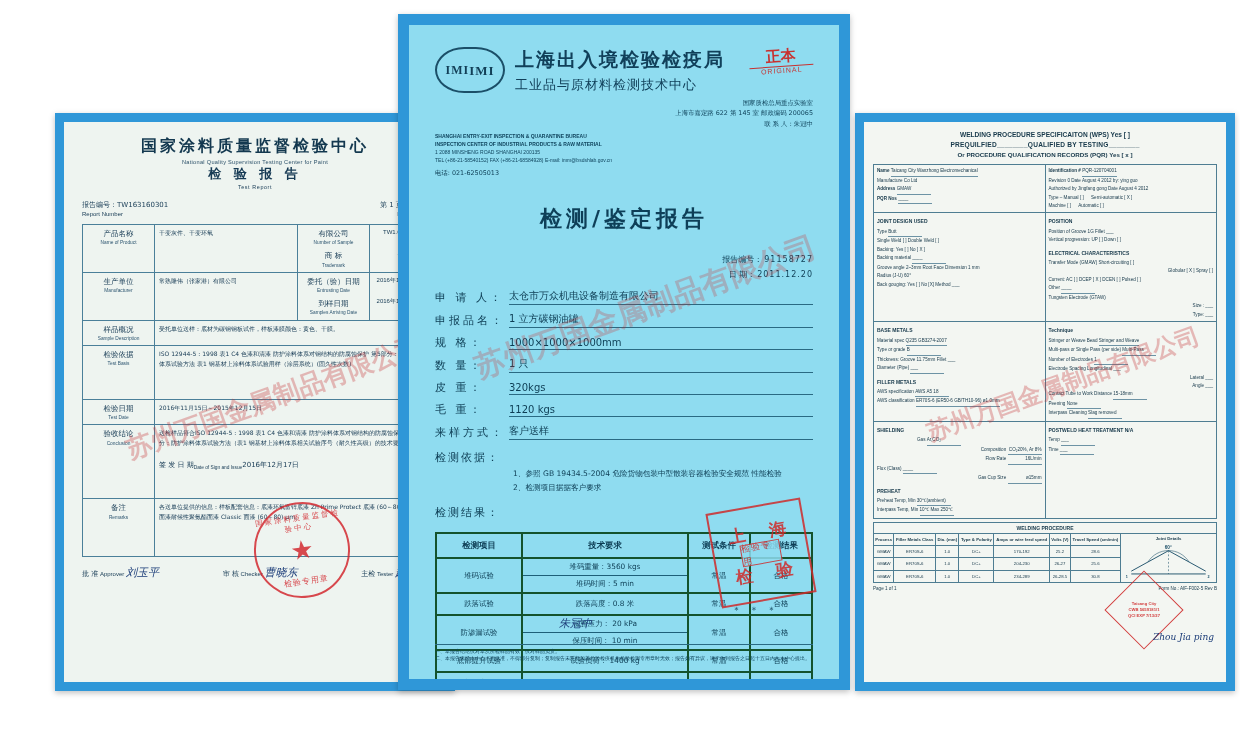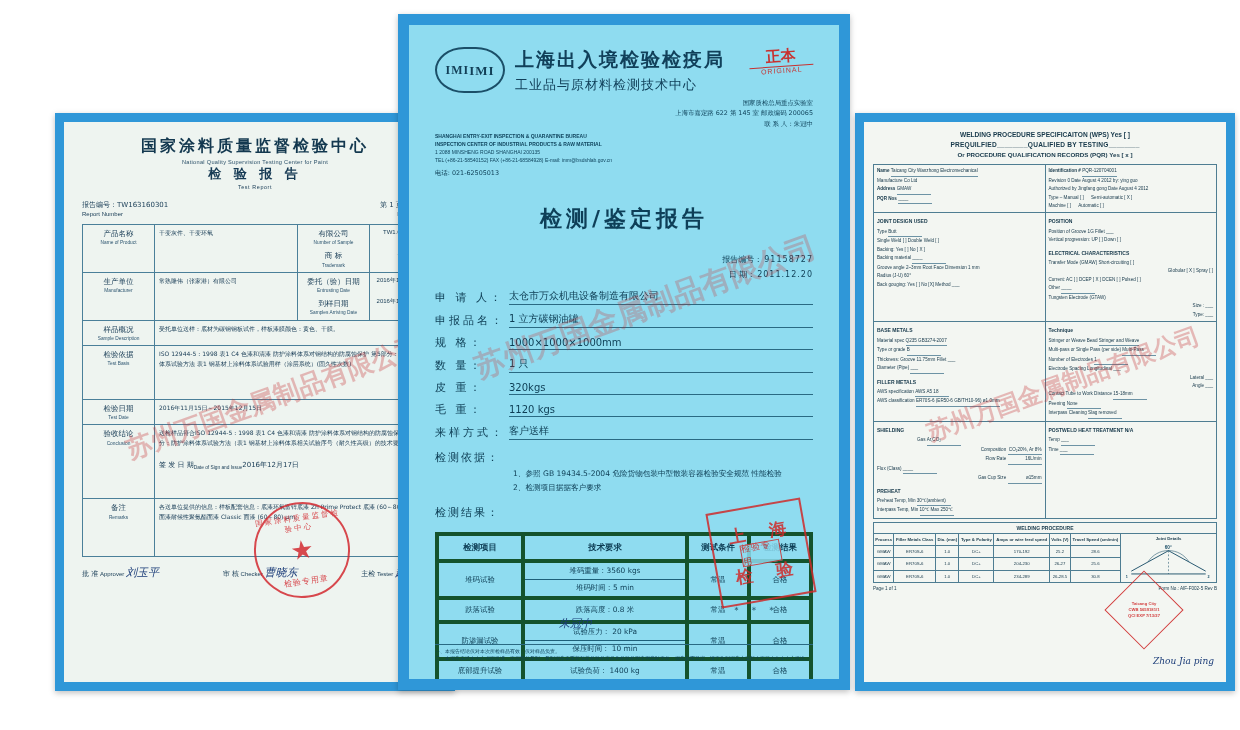--- a/index.html
+++ b/index.html
@@ -166,21 +166,21 @@
   }
   .mf .frow .v {
     flex: 1; border-bottom: 1px solid #2a6a83; padding-bottom: 1px;
     font-family: "DejaVu Sans", sans-serif; font-size: 10px;
   }
   .mf .blk { margin-top: 8px; font-size: 7.6px; line-height: 1.8; }
   .mf .blk .h { font-family: "DejaVu Sans", sans-serif; font-size: 11px; letter-spacing: 2px; }
   .mf .blk .li { margin-left: 78px; font-family: "DejaVu Sans", sans-serif; font-size: 7.6px; }
   .mtbl { width: 100%; border-collapse: collapse; margin-top: 10px; }
   .mtbl th, .mtbl td {
-    border: 4px solid #14532d; text-align: center;
+    border: 2px solid #14532d; text-align: center;
     font-size: 7.4px; padding: 5px 2px;
     font-family: "DejaVu Sans", sans-serif;
   }
   .mtbl th { font-size: 8.4px; padding: 6px 2px; }
   .mtbl td.two { padding: 0; }
   .mtbl td.two div { padding: 3px 2px; }
   .mtbl td.two div + div { border-top: 1px solid #1d5f79; }
   .mf .foot {
     position: absolute; left: 26px; right: 26px; bottom: 16px;
     font-size: 4.6px; line-height: 1.55; color: #0f4359;
@@ -235,21 +235,21 @@
     transform: rotate(45deg);
     opacity: .9;
   }
   .seal-diamond .t {
     transform: rotate(-45deg);
     position: absolute; inset: 0;
     display: flex; flex-direction: column; align-items: center; justify-content: center;
     font-size: 4.2px; line-height: 1.5; text-align: center; font-weight: bold;
   }
   .hand-right {
-    position: absolute; right: 12px; bottom: 16px;
+    position: absolute; right: 12px; bottom: 40px;
     font-family: "DejaVu Serif", serif; font-style: italic;
     color: #1b3c78; font-size: 9px;
   }
   .weldsketch { width: 100%; height: 38px; }
 </style>
 </head>
 <body>
 
 <div class="stage">
 

